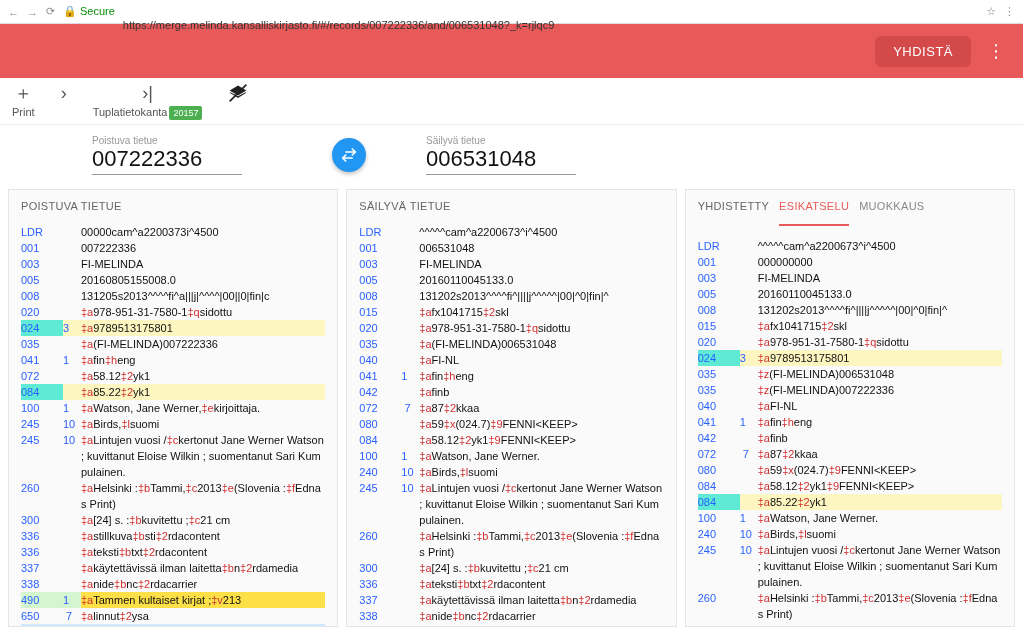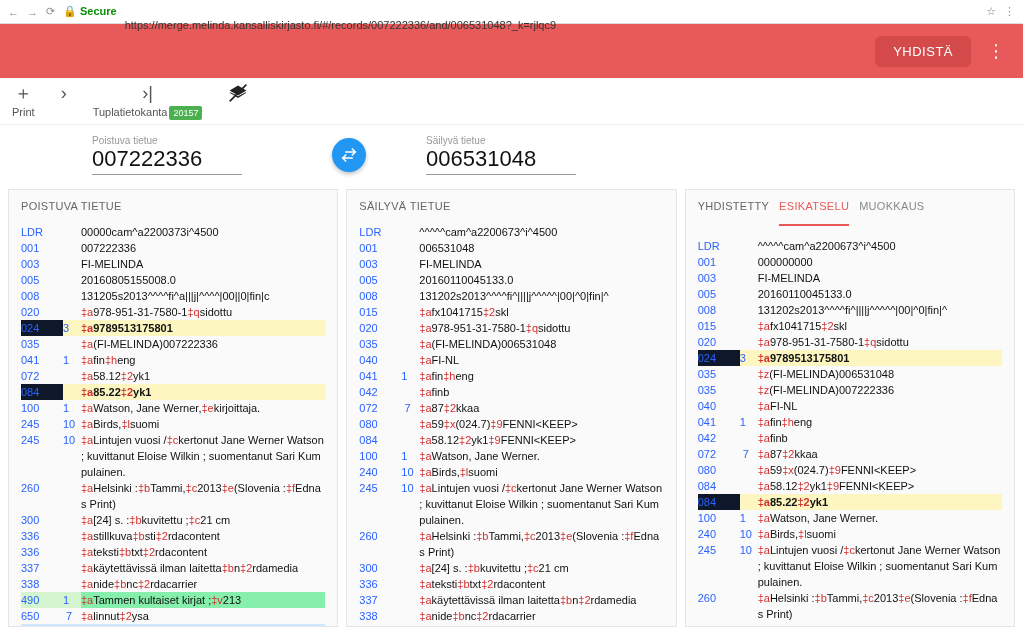--- a/index.html
+++ b/index.html
@@ -1,19 +1,19 @@
 <!DOCTYPE html>
 <html><head>
 <meta charset="utf-8">
 <style>
 * { margin:0; padding:0; box-sizing:border-box; font-family:Arial,Helvetica,sans-serif; }
 body { background:#fff; font-size:12px; color:#333; width:1023px; }
 .addrbar { height:24px; display:flex; align-items:center; gap:8px; padding:0 8px; border-bottom:1px solid #ddd; font-size:11px; color:#555; }
 .addrbar .navico { color:#888; cursor:pointer; }
-.addrbar .secure { color:#0a8f08;font-weight:bold; }
+.addrbar .secure { color:#0a8f08; }
 .addrbar .url { flex:1; color:#333;margin-top:26px; }
 .addrbar .star { color:#888; }
 .headerbar { background:#e85a5a; height:54px; display:flex; align-items:center; justify-content:flex-end; padding:0 12px; gap:10px; }
 .btn-yhdista { background:#d44949; color:#fff; border:none; padding:8px 18px; font-size:13px; letter-spacing:0.5px; cursor:pointer; border-radius:6px; }
 .dots { color:#fff; font-size:18px; cursor:pointer; padding:0 6px; }
 .toolbar { display:flex; align-items:flex-end; padding:4px 12px 6px 12px; gap:26px; border-bottom:1px solid #eee; }
 .tbitem { display:flex; flex-direction:column; align-items:center; gap:2px; font-size:11px; color:#555; }
 .tbitem .ico { font-size:18px; height:22px; display:flex; align-items:center; }
 .badge { background:#4caf50; color:#fff; font-size:9px; padding:2px 4px; border-radius:2px; margin-left:2px; }
 .idrow { display:flex; align-items:center; padding:10px 0 14px 0; }
@@ -28,27 +28,27 @@
 .panel { flex:1; border:1px solid #e5e5e5; background:#fafafa; padding:10px 12px 6px 12px; height:438px; overflow:hidden; }
 .ptitle { font-size:11px; letter-spacing:0.3px; color:#666; margin-bottom:12px; display:flex; gap:10px; }
 .ptitle .tabact { color:#e85a5a; border-bottom:2px solid #e85a5a; padding-bottom:12px; }
 .ptitle .tab { color:#888; cursor:pointer; }
 .marc { font-family:"Consolas","Menlo",monospace; font-size:11px; line-height:16px; white-space:pre-wrap; word-break:break-all; }
 .row { display:flex; }
 .tag { color:#2962ff; min-width:42px; }
 .ind { color:#2962ff; min-width:18px; }
 .sf { color:#d32f2f; }
 .txt { color:#111; }
-.hl-y  .cont { background:#fdf6c0;font-weight:bold; }
+.hl-y  .cont { background:#fdf6c0; }
 .hl-b  .cont { background:#cfe8ff; }
-.hl-g  .cont { background:#86efac; }
+.hl-g  .cont { background:#fde047; }
 .cont { flex:1; }
 .row.hl-y .tag,.row.hl-b .tag,.row.hl-g .tag { background:inherit; }
 .row.hl-y,.row.hl-b,.row.hl-g { }
-.row.hl-y .tag { background:#0f172a; }
+.row.hl-y .tag { background:#5eead4; }
 .row.hl-b .tag { background:#cfe8ff; }
 .row.hl-g .tag { background:#d4f5cf; }
 .row.hl-y .ind { background:#fdf6c0; }
 .row.hl-b .ind { background:#cfe8ff; }
 .row.hl-g .ind { background:#d4f5cf; }
 </style>
 </head>
 <body>
 
 <div class="addrbar">

